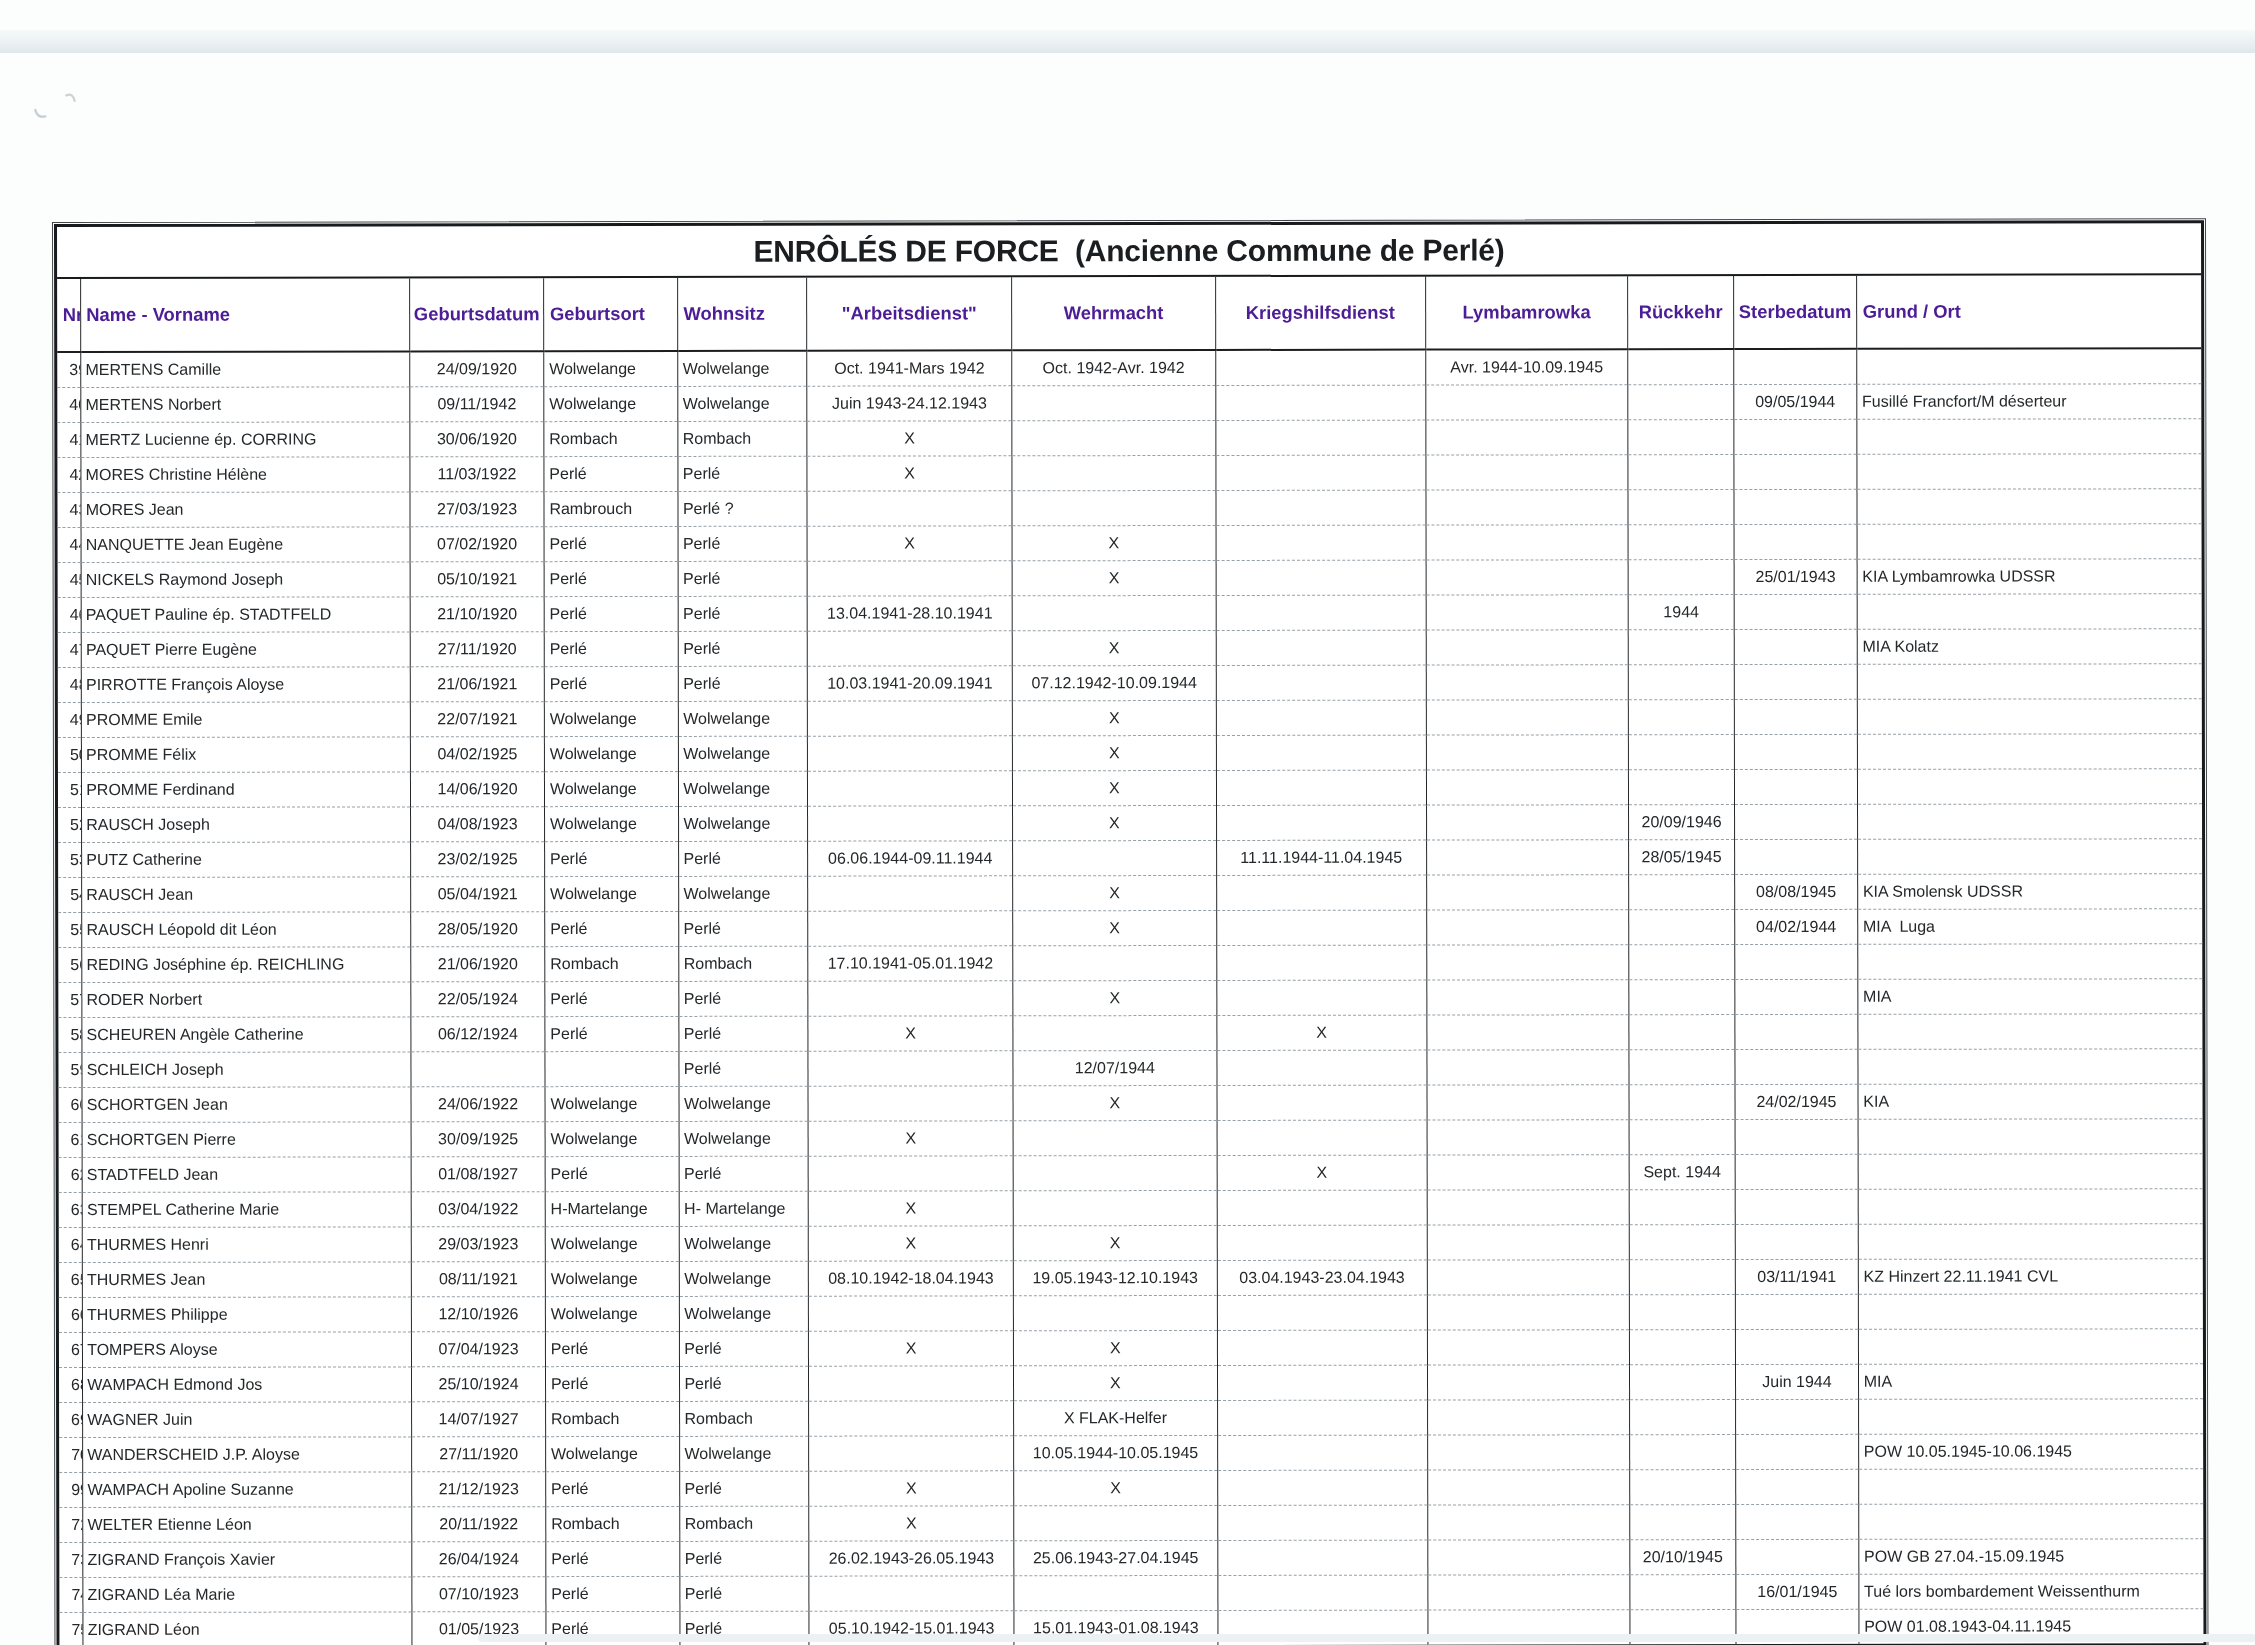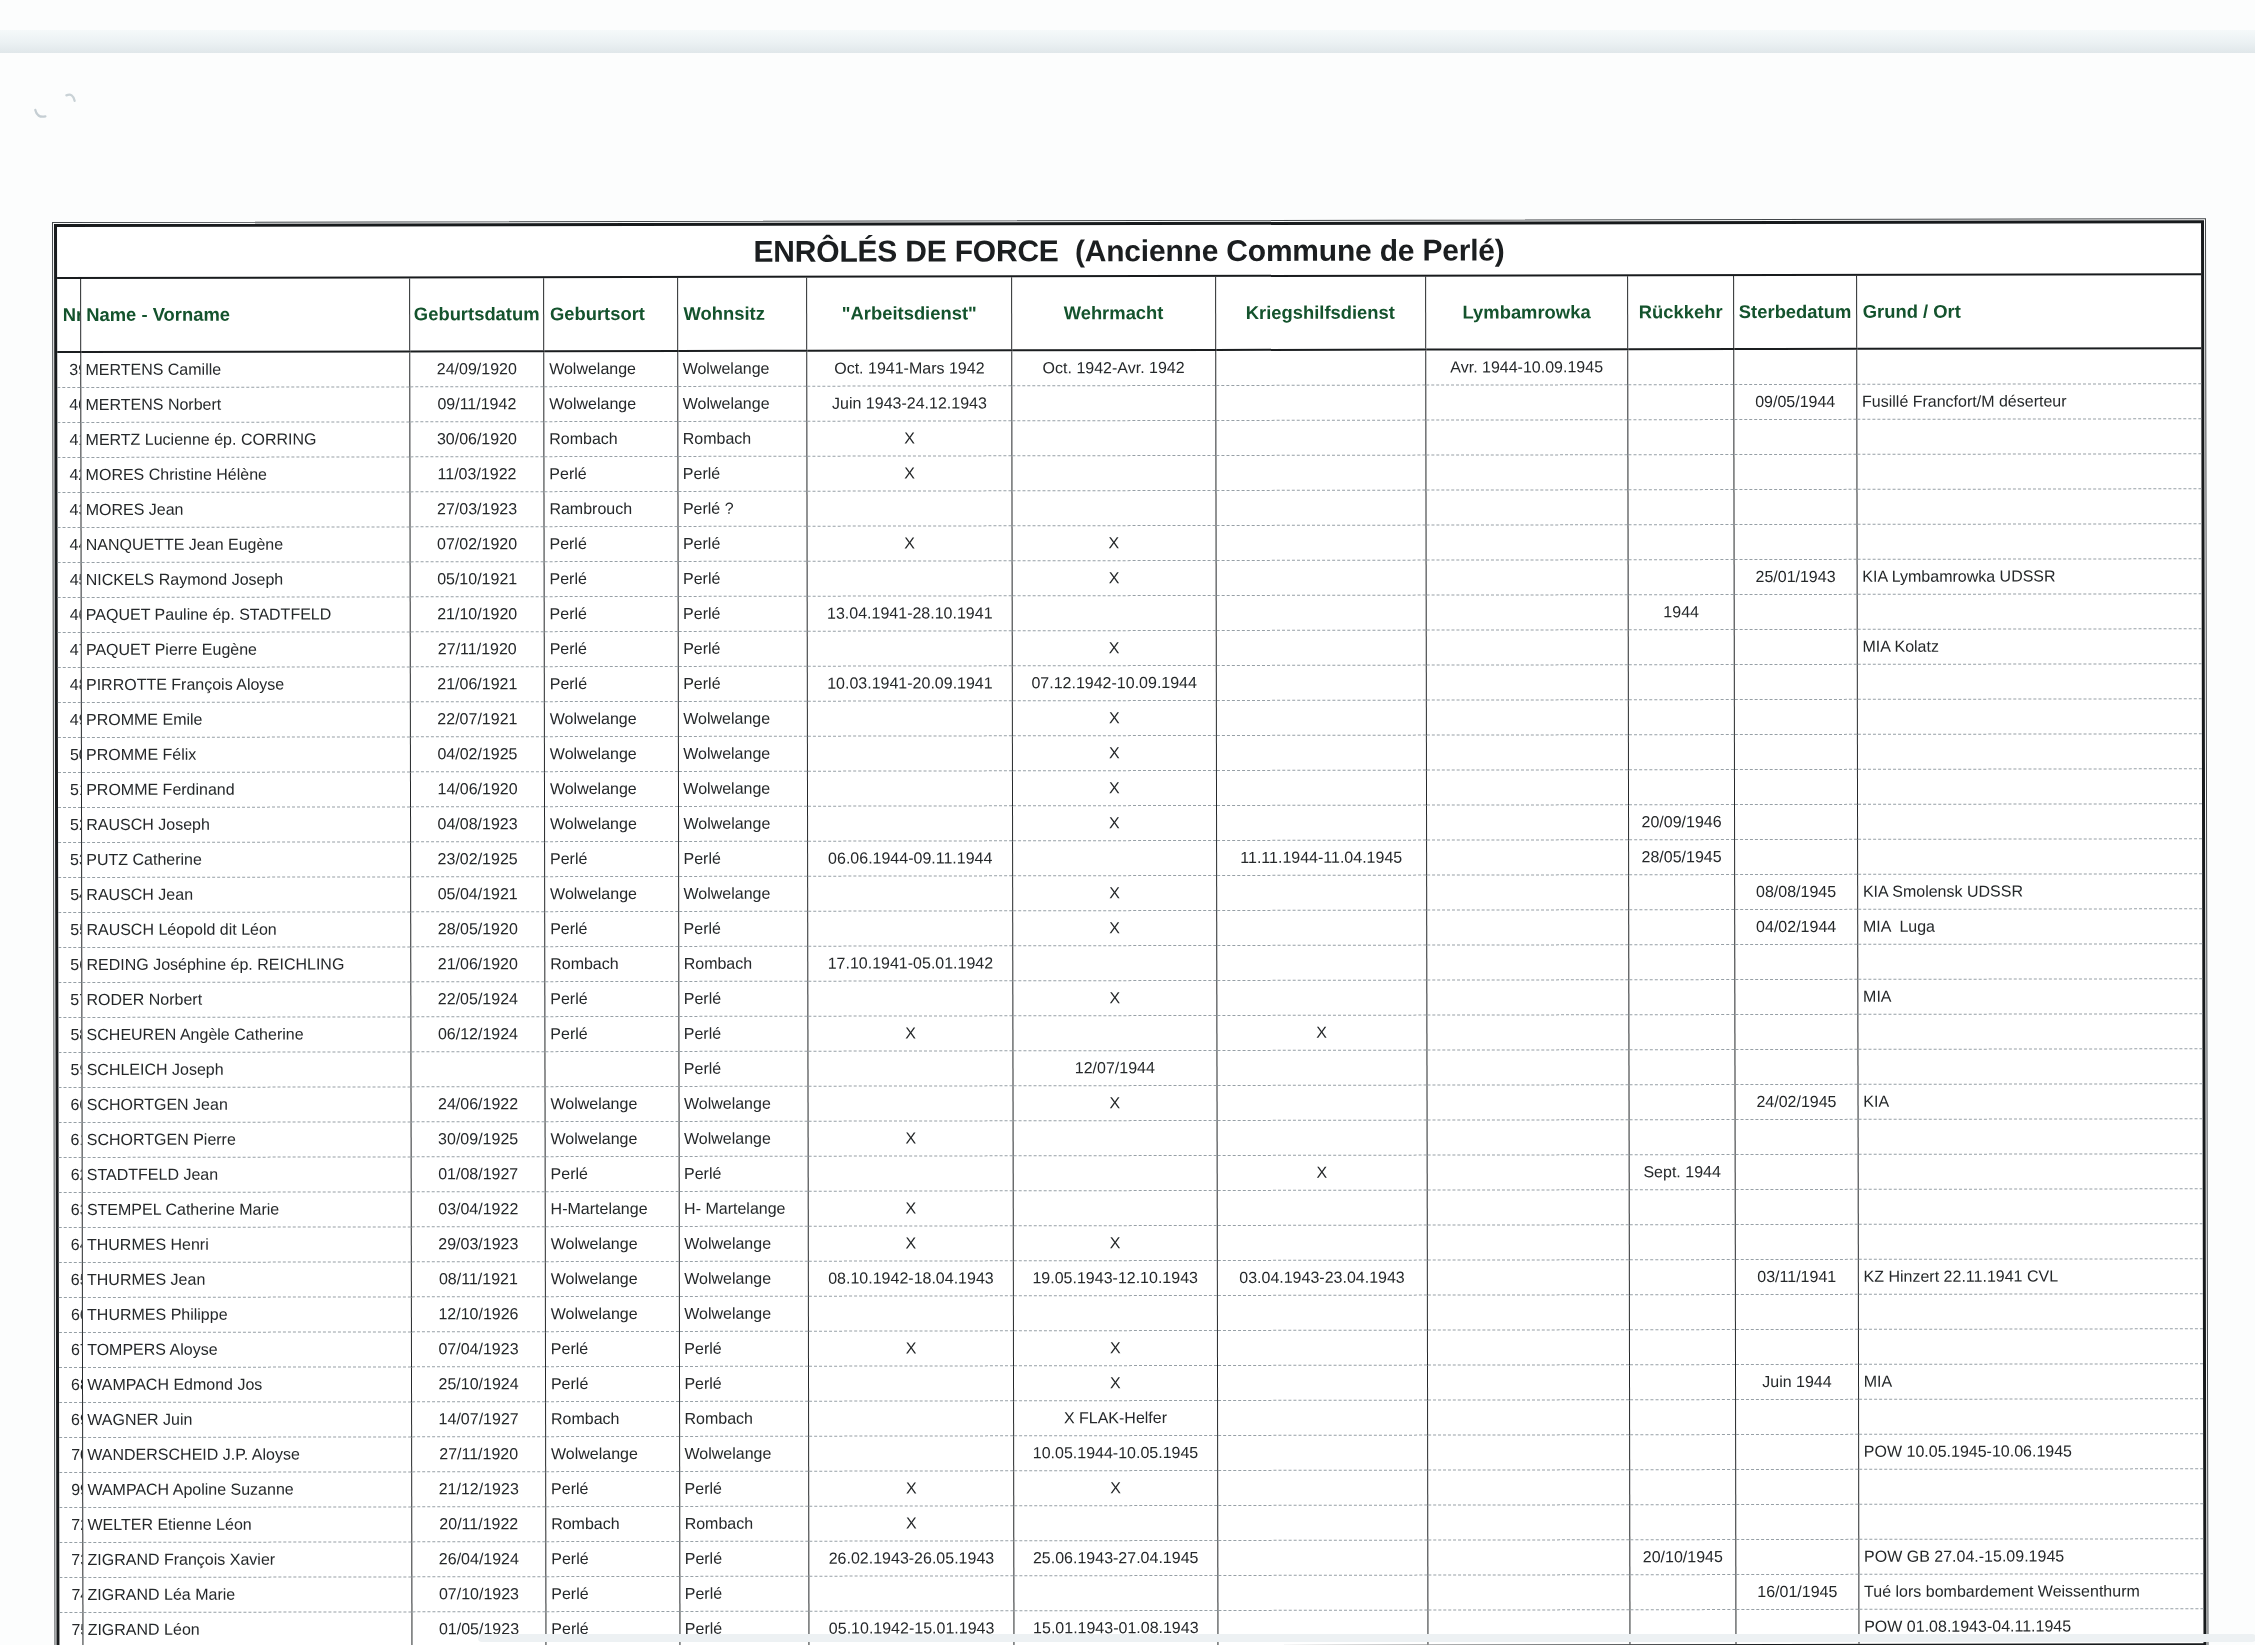--- a/index.html
+++ b/index.html
@@ -31,21 +31,21 @@
   }
   .title-row{
     height:50px;line-height:51px;text-align:center;
     font-weight:700;font-size:30px;letter-spacing:-0.2px;white-space:pre;
     border-bottom:2.8px solid #181b1d;overflow:hidden;color:#1b1e20;
   }
   table{width:100%;border-collapse:collapse;table-layout:fixed;}
   th,td{white-space:pre;overflow:hidden;}
   th{
     height:70px;font-size:18.4px;font-weight:700;vertical-align:middle;
-    border-bottom:2.8px solid #1b1e20;color:#14532d;
+    border-bottom:2.8px solid #1b1e20;color:#4c1d95;
   }
   td{
     height:32px;font-size:16px;vertical-align:middle;line-height:1;
     color:#25282a;
   }
   th + th, td + td{border-left:1.8px solid #26292b;}
   tbody tr + tr td{border-top:1.8px dashed #97a0a6;}
   .al{text-align:left;padding-left:4.6px;padding-right:1.8px;}
   .ac{text-align:center;padding-left:1.8px;padding-right:1.8px;}
   th.al{padding-left:5.5px;}

